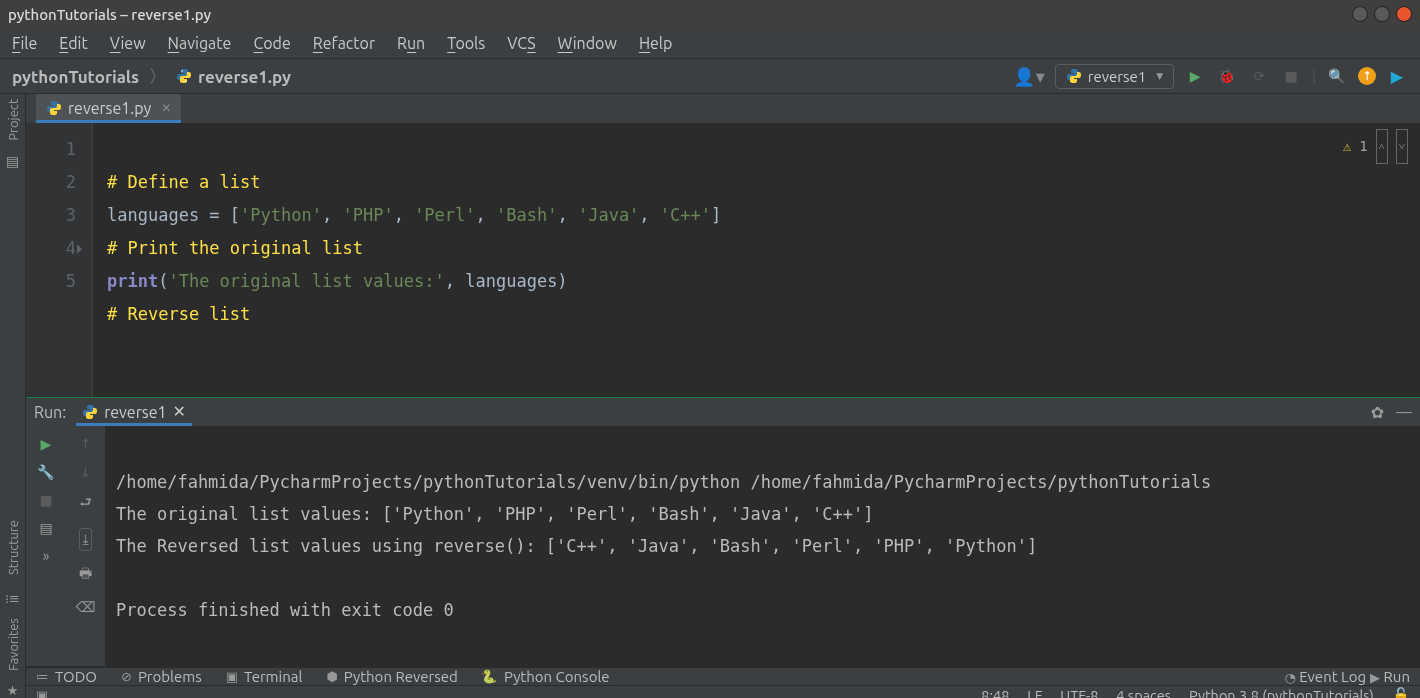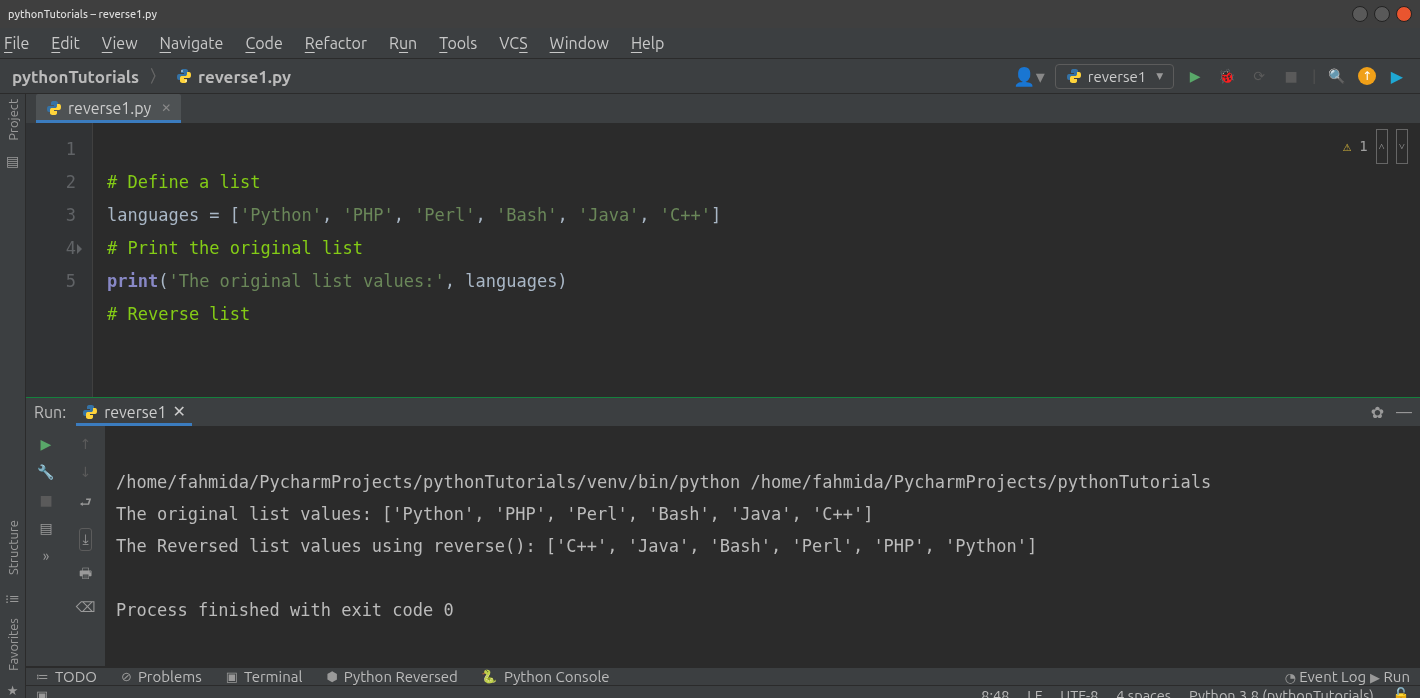--- a/index.html
+++ b/index.html
@@ -14,35 +14,35 @@
   display:flex;
   flex-direction:column;
 }
 .titlebar {
   height:28px;
   background:#3f3f3f;
   display:flex;
   align-items:center;
   padding:13px 8px;
   color:#dcdcdc;
-  font-size:11px;
+  font-size:15px;
   font-weight:500;
   justify-content:space-between;
 }
 .titlebar .winbtns { display:flex; gap:6px; align-items:center; }
 .winbtn { width:16px; height:16px; border-radius:50%; display:inline-block; border:1px solid #222;}
 .winbtn.min{background:#595959;}
 .winbtn.max{background:#595959;}
 .winbtn.close{background:#e9552f;}
 .menubar {
   height:30px;
   background:#3c3f41;
   display:flex;
   align-items:center;
-  padding:0 4px;
+  padding:0 12px;
   gap:22px;
   color:#c8c8c8;
   font-size:16px;
 }
 .menubar span{cursor:default;}
 .menubar .ul{ text-decoration:underline; text-underline-offset:3px;}
 .toolbar {
   height:36px;
   background:#3c3f41;
   border-top:1px solid #2b2b2b;
@@ -131,21 +131,21 @@
 }
 .code{
   flex:1;
   padding:10px 0 0 14px;
   line-height:33px;
   color:#a9b7c6;
   white-space:pre;
   border-left:1px solid #404040;
   position:relative;
 }
-.cm{color:#84cc16;}
+.cm{color:#fde047;}
 .fn{color:#8888c6;font-weight:bold;}
 .str{color:#6a8759;}
 .id{color:#a9b7c6;}
 .op{color:#a9b7c6;}
 .errstrip{
   position:absolute; top:6px; right:12px; display:flex; gap:8px; align-items:center; color:#a0a0a0;
   font-size:14px;
 }
 .warn{color:#d4b43a;}
 .errstrip .car{border:1px solid #666;padding:0 2px;font-size:11px;}

